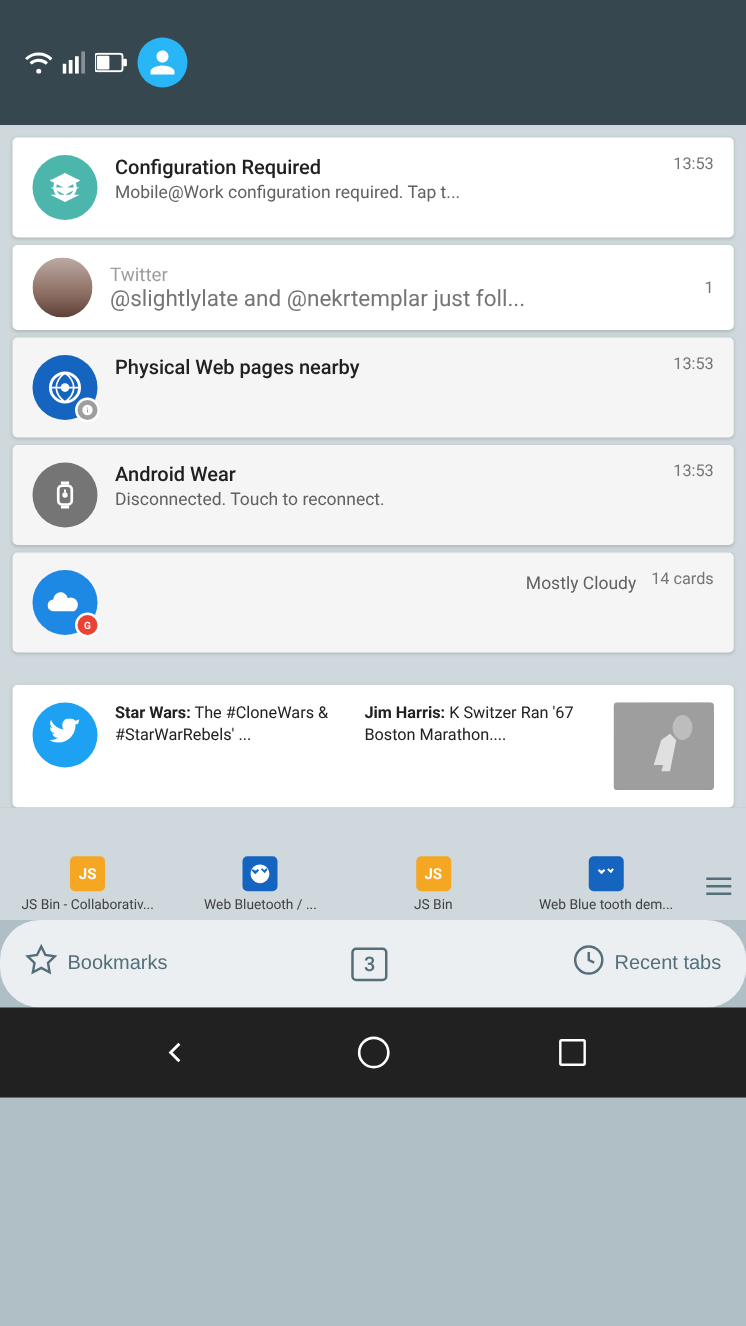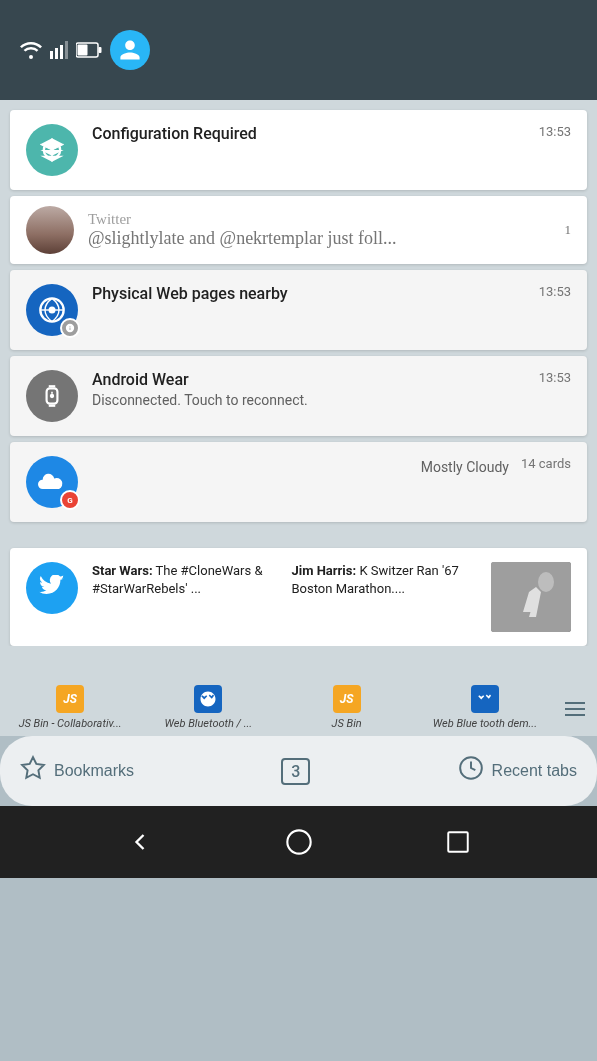--- a/index.html
+++ b/index.html
@@ -143,21 +143,20 @@
     .twitter-partial-top {
       background: white;
       border-radius: 4px;
       margin-bottom: 6px;
       padding: 10px 16px;
       display: flex;
       align-items: center;
       gap: 14px;
       box-shadow: 0 1px 3px rgba(0,0,0,0.15);
       overflow: hidden;
-      font-family: Liberation Serif, serif;
     }
     .notif-partial-content {
       flex: 1;
     }
     .partial-title {
       font-size: 15px;
       color: #9e9e9e;
       font-weight: 400;
       overflow: hidden;
       white-space: nowrap;
@@ -224,21 +223,20 @@
     }
 
     
     .browser-tabs-row {
       background: #cfd8dc;
       display: flex;
       align-items: flex-end;
       padding: 8px 6px 0 6px;
       gap: 10px;
       height: 90px;
-      font-style: italic;
     }
     .tab-item {
       flex: 1;
       display: flex;
       flex-direction: column;
       align-items: center;
       font-size: 11px;
       color: #424242;
       text-align: center;
       padding-bottom: 6px;
@@ -374,20 +372,21 @@
         <path d="M12 2v20M2 7l10 5M22 7l-10 5" stroke="white" stroke-width="1" fill="none"></path>
         <circle cx="12" cy="12" r="7" fill="none" stroke="white" stroke-width="2"></circle>
         <path d="M12 8v4l3 2" stroke="white" stroke-width="2" fill="none"></path>
       </svg>
     </div>
     <div class="notif-content">
       <div class="notif-header">
         <span class="notif-title">Configuration Required</span>
         <span class="notif-time">13:53</span>
       </div>
+      <div class="notif-body">Mobile@Work configuration required. Tap t...</div>
     </div>
   </div>
 
   <div class="twitter-partial-top">
     <div class="partial-img">
       <div class="person-face"></div>
     </div>
     <div class="notif-partial-content">
       <div class="partial-title">Twitter</div>
       <div class="partial-body">@slightlylate and @nekrtemplar just foll...</div>

